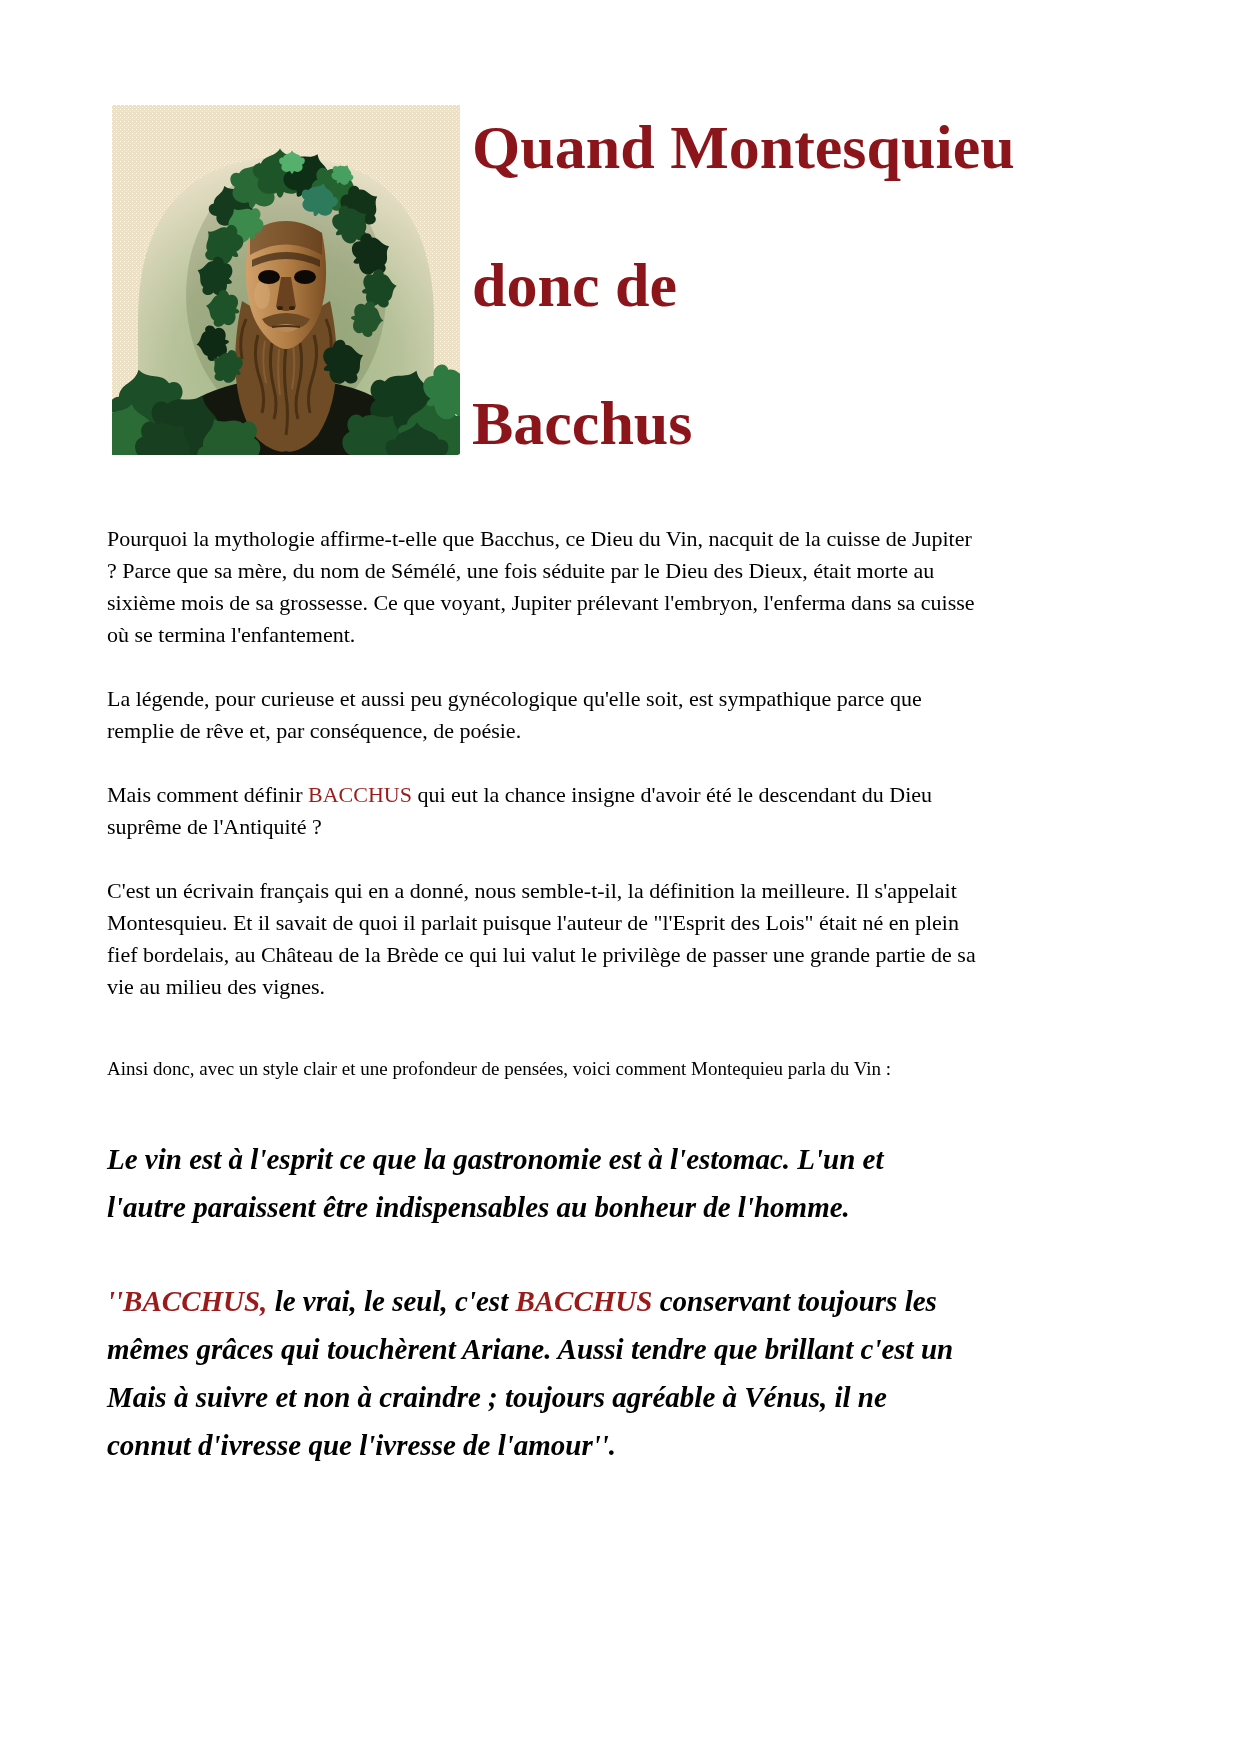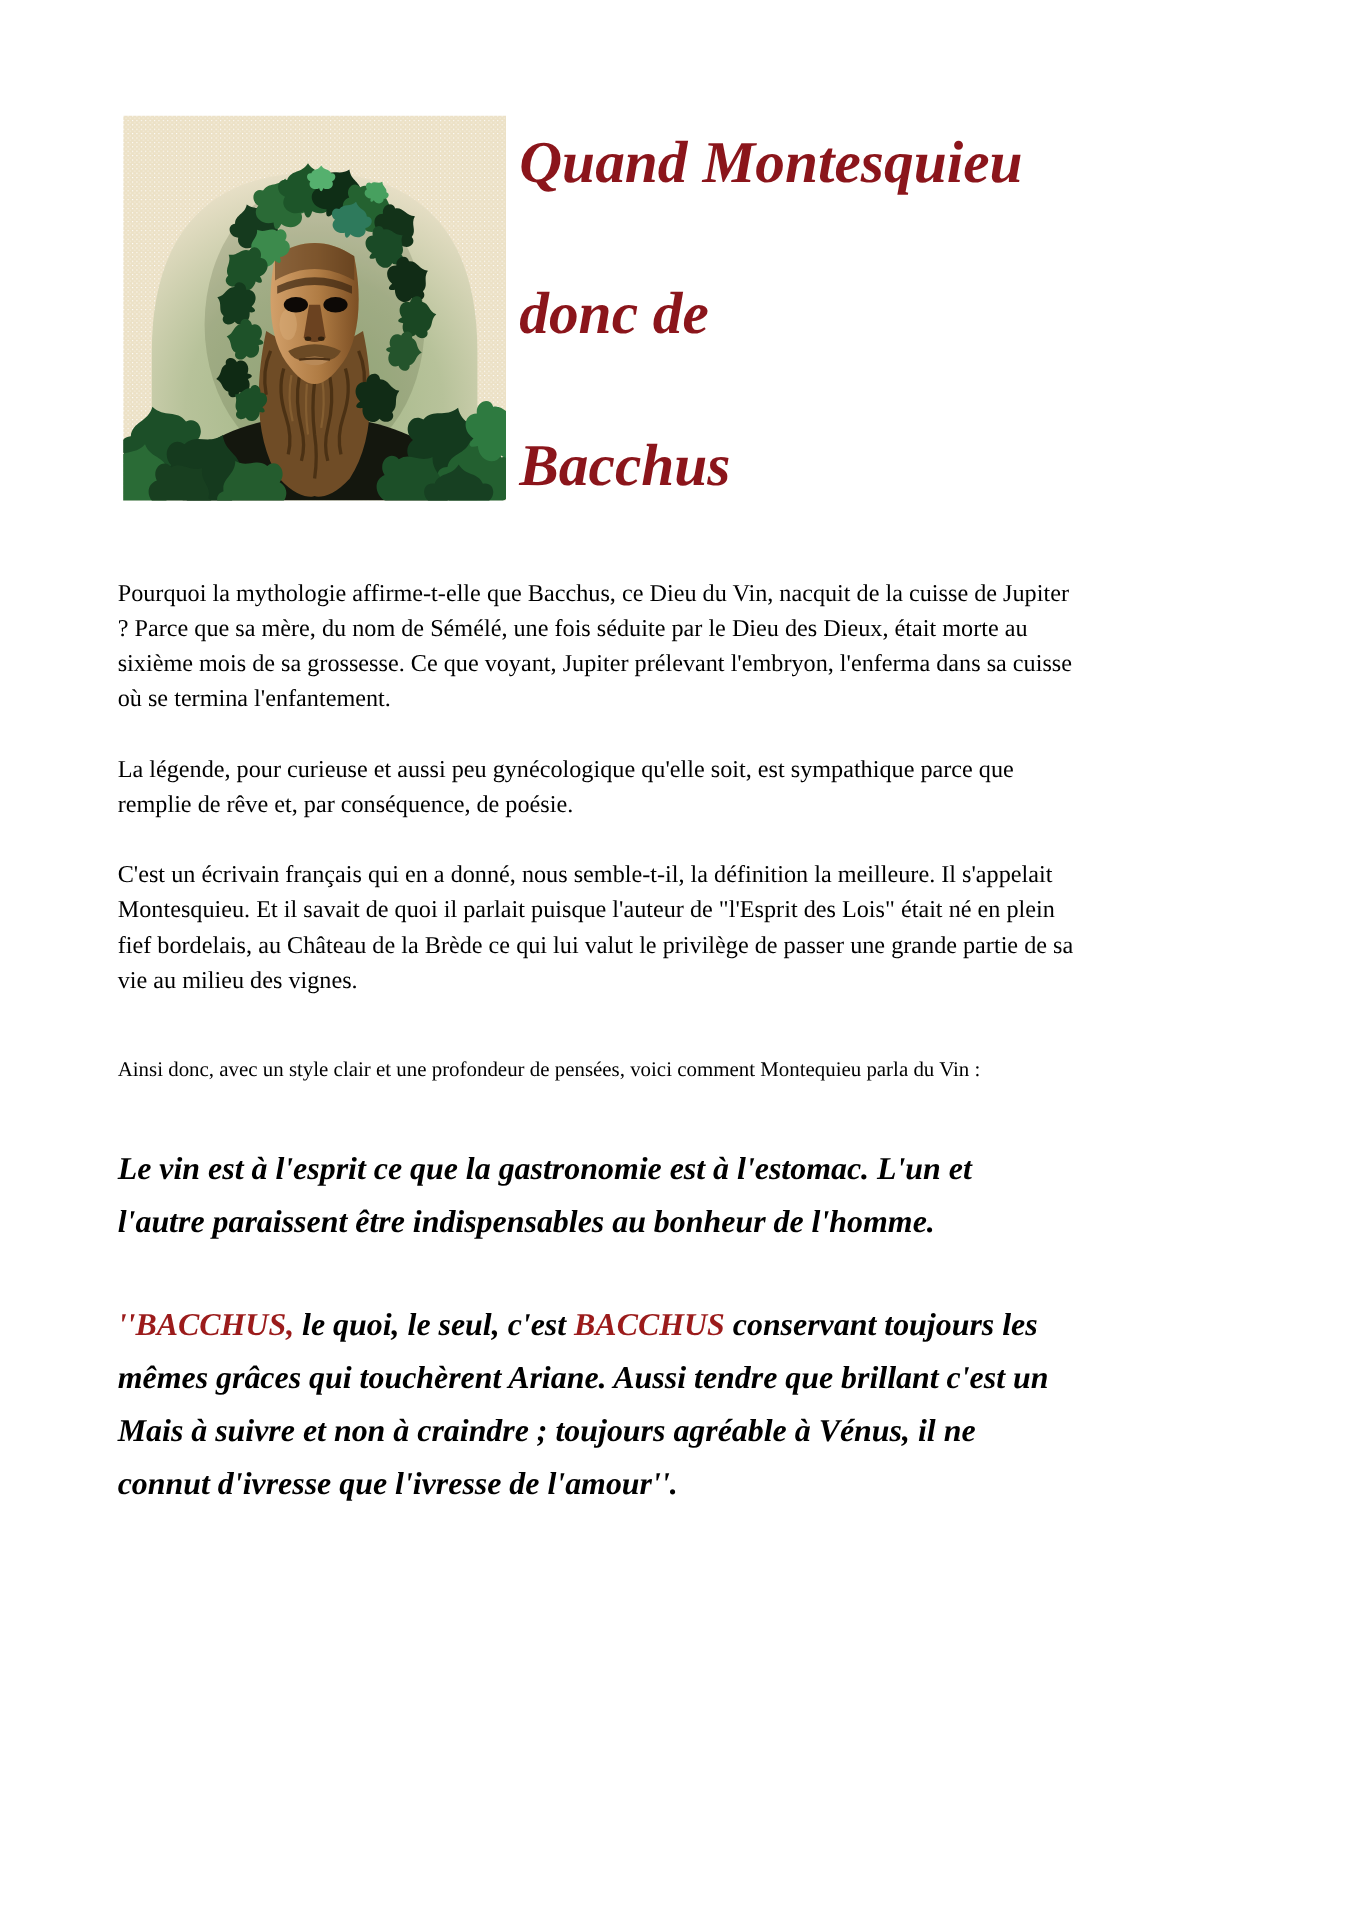--- a/index.html
+++ b/index.html
@@ -9,24 +9,23 @@
     color:var(--text-color,#000);
     font-family:"Liberation Serif","DejaVu Serif",serif;
     overflow:hidden;
   }
   .page{position:relative;width:1240px;height:1754px}
   .header{position:relative;height:523px}
   .bacchus-img{position:absolute;left:112px;top:105px;width:348px;height:350px}
   .titles{position:absolute;left:472px;top:116px}
   .titles h1{
     margin:0 0 76px 0;height:62px;line-height:62px;
-    font-size:54px;font-weight:700;
+    font-size:62px;font-weight:700;
     color:var(--title-red,#8b151b);
     white-space:nowrap;
-    font-style:italic;
   }
   .content{margin-left:107px;width:870px}
   .content p{margin:0 0 32px 0}
   p.body{font-size:22px;line-height:32px}
   p.lead{font-size:19px;line-height:40px;margin:46px 0 0 0}
   p.quote{font-size:29px;line-height:48px;font-weight:700;font-style:italic;margin:46px 16px 0 0}
   .accent{color:var(--accent-red,#9b1b1b)}
 </style>
 </head>
 <body>
@@ -130,19 +129,20 @@
     <div class="titles">
       <h1>Quand Montesquieu</h1>
       <h1>donc de</h1>
       <h1>Bacchus</h1>
     </div>
   </div>
 
   <div class="content">
     <p class="body"><span>Pourquoi la mythologie affirme-t-elle que Bacchus, ce Dieu du Vin, nacquit de la cuisse de Jupiter ? Parce que sa mère, du nom de Sémélé, une fois séduite par le Dieu des Dieux, était morte au sixième mois de sa grossesse. Ce que voyant, Jupiter prélevant l'embryon, l'enferma dans sa cuisse où se termina l'enfantement.</span></p>
     <p class="body"><span>La légende, pour curieuse et aussi peu gynécologique qu'elle soit, est sympathique parce que remplie de rêve et, par conséquence, de poésie.</span></p>
+    <p class="body"><span>Mais comment définir </span><span class="accent">BACCHUS</span><span> qui eut la chance insigne d'avoir été le descendant du Dieu suprême de l'Antiquité ?</span></p>
     <p class="body"><span>C'est un écrivain français qui en a donné, nous semble-t-il, la définition la meilleure. Il s'appelait Montesquieu. Et il savait de quoi il parlait puisque l'auteur de "l'Esprit des Lois" était né en plein fief bordelais, au Château de la Brède ce qui lui valut le privilège de passer une grande partie de sa vie au milieu des vignes.</span></p>
     <p class="lead"><span>Ainsi donc, avec un style clair et une profondeur de pensées, voici comment Montequieu parla du Vin :</span></p>
     <p class="quote"><span>Le vin est à l'esprit ce que la gastronomie est à l'estomac. L'un et l'autre paraissent être indispensables au bonheur de l'homme.</span></p>
-    <p class="quote"><span class="accent">''BACCHUS,</span><span> le quoi, le seul, c'est </span><span class="accent">BACCHUS</span><span> conservant toujours les mêmes grâces qui touchèrent Ariane. Aussi tendre que brillant c'est un Mais à suivre et non à craindre ; toujours agréable à Vénus, il ne connut d'ivresse que l'ivresse de l'amour''.</span></p>
+    <p class="quote"><span class="accent">''BACCHUS,</span><span> le vrai, le seul, c'est </span><span class="accent">BACCHUS</span><span> conservant toujours les mêmes grâces qui touchèrent Ariane. Aussi tendre que brillant c'est un Mais à suivre et non à craindre ; toujours agréable à Vénus, il ne connut d'ivresse que l'ivresse de l'amour''.</span></p>
   </div>
 
 </div>
 
 </body></html>

